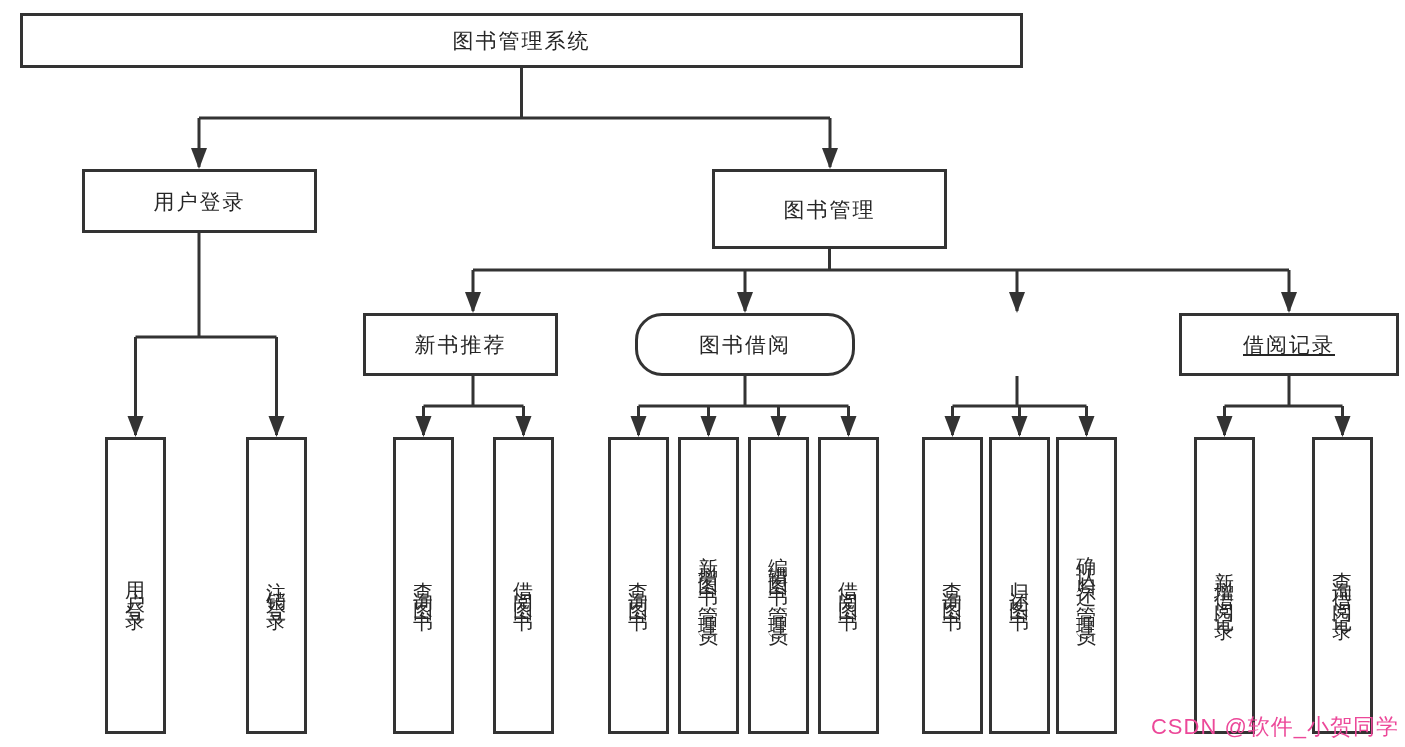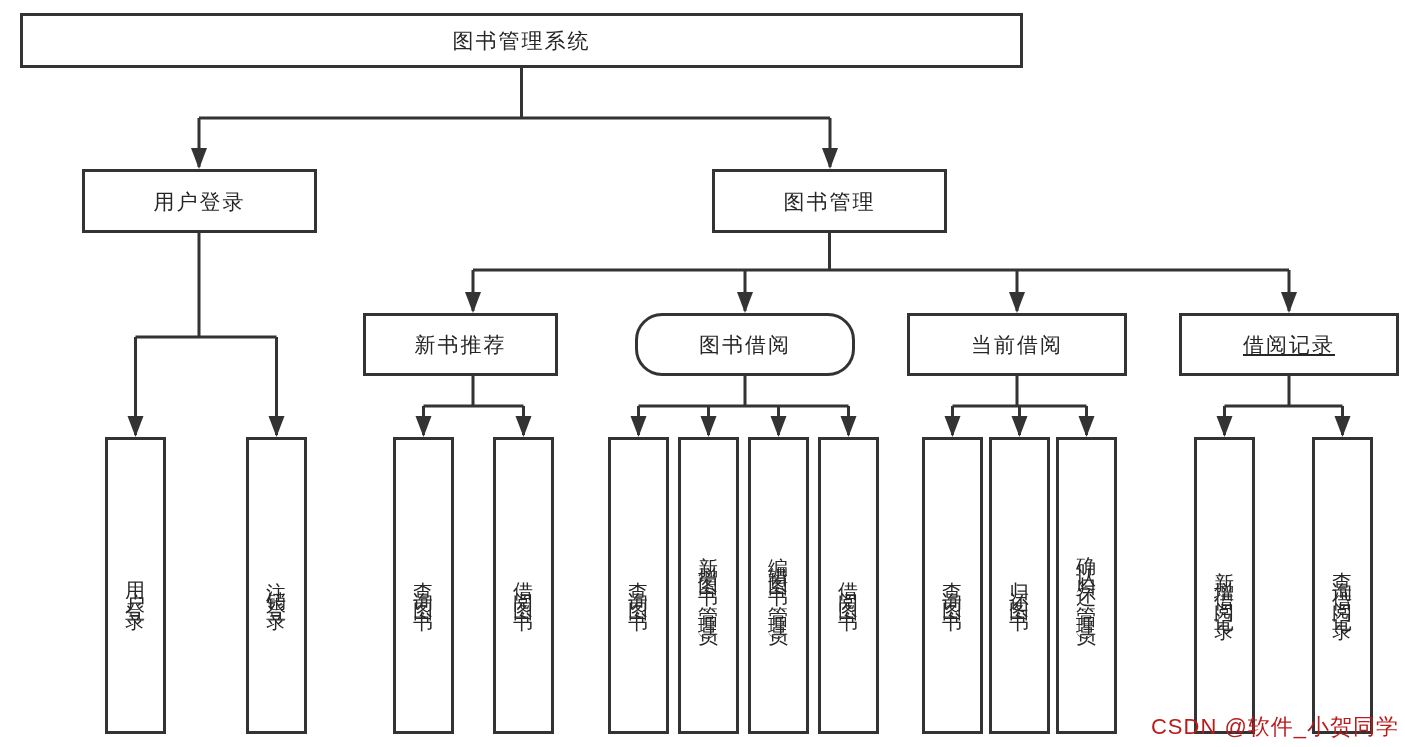--- a/index.html
+++ b/index.html
@@ -39,21 +39,21 @@
     writing-mode: vertical-rl;
     text-orientation: mixed;
     letter-spacing: 10px;
     line-height: 1;
   }
   .watermark {
     position: absolute;
     top: 712px;
     right: 6px;
     font-size: 22px;
-    color: #b91c1c;
+    color: #ec4899;
     letter-spacing: 1px;
     z-index: 5;
     white-space: nowrap;
   }
 </style>
 </head>
 <body>
 
 <div class="stage">
 
@@ -93,25 +93,24 @@
       <polygon points="1011.5,416 1027.5,416 1019.5,437"></polygon>
       <polygon points="1078.5,416 1094.5,416 1086.5,437"></polygon>
       <polygon points="1216.5,416 1232.5,416 1224.5,437"></polygon>
       <polygon points="1334.5,416 1350.5,416 1342.5,437"></polygon>
     </g>
   </svg>
 
   <div class="node hbox" style="left:20px; top:13px; width:1003px; height:55px;">图书管理系统</div>
 
   <div class="node hbox" style="left:82px; top:169px; width:235px; height:64px;">用户登录</div>
-  <div class="node hbox" style="left:712px; top:169px; width:235px; height:64px;">图书管理</div>
+  <div class="node hbox" style="left:712px; top:169px; width:235px; height:80px;">图书管理</div>
 
   <div class="node hbox" style="left:363px; top:313px; width:195px; height:63px;">新书推荐</div>
   <div class="node hbox" style="left:635px; top:313px; width:220px; height:63px;border-radius:27px;">图书借阅</div>
-  <div class="node hbox" style="left:907px; top:313px; width:220px; height:63px;">当前借阅</div>
   <div class="node hbox" style="left:1179px; top:313px; width:220px; height:63px;text-decoration:underline;">借阅记录</div>
 
   <div class="node vbox" style="left:105px; top:437px; width:61px; height:297px;">
     <span class="vtext">用户登录</span>
   </div>
   <div class="node vbox" style="left:246px; top:437px; width:61px; height:297px;">
     <span class="vtext">注销登录</span>
   </div>
 
   <div class="node vbox" style="left:393px; top:437px; width:61px; height:297px;">

